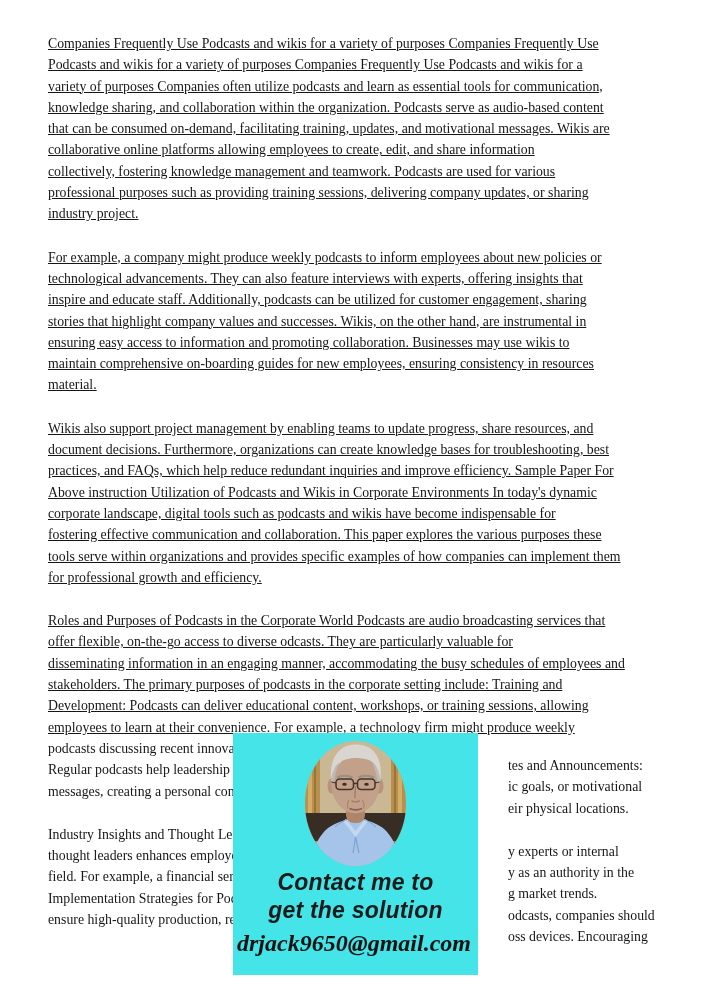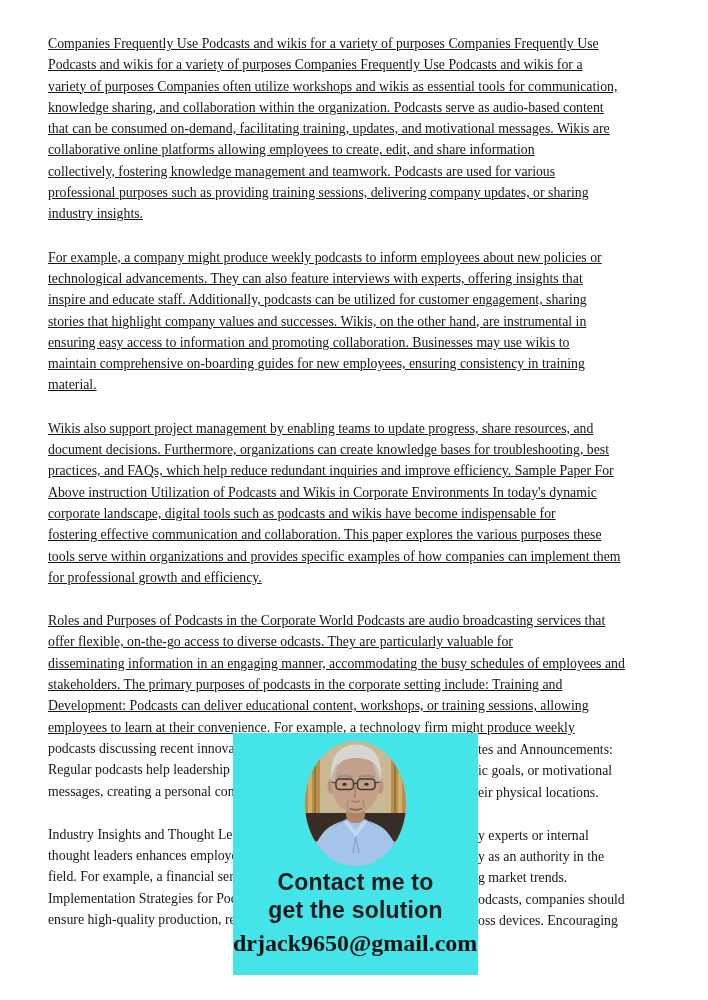--- a/index.html
+++ b/index.html
@@ -25,22 +25,22 @@
     height:21.3px;line-height:21.3px;
     white-space:nowrap;
   }
   .ln.split{position:relative;}
   .ln.split .lpart{
     position:absolute;left:0;top:0;width:430px;
     overflow:hidden;white-space:nowrap;display:inline-block;
     height:21.3px;
   }
   .ln.split .rpart{
-    position:absolute;left:430px;top:1px;white-space:nowrap;
-    height:21.3px;display:inline-block;
+    position:absolute;left:430px;top:17px;white-space:nowrap;
+    height:21.3px;display:inline-block;padding-left:30px;
   }
   .card{
     position:absolute;
     left:233px;top:733px;width:245px;height:242px;
     z-index:5;
     text-align:center;
   }
   .photo{
     position:absolute;left:72px;top:8px;width:101px;height:125px;
   }
@@ -63,35 +63,35 @@
 </style>
 </head>
 <body>
 
 <div class="page">
 
   <div class="text-block">
       <div class="para">
         <div class="ln">Companies Frequently Use Podcasts and wikis for a variety of purposes Companies Frequently Use</div>
         <div class="ln">Podcasts and wikis for a variety of purposes Companies Frequently Use Podcasts and wikis for a</div>
-        <div class="ln">variety of purposes Companies often utilize workshops and wikis as essential tools for communication,</div>
+        <div class="ln">variety of purposes Companies often utilize podcasts and learn as essential tools for communication,</div>
         <div class="ln">knowledge sharing, and collaboration within the organization. Podcasts serve as audio-based content</div>
         <div class="ln">that can be consumed on-demand, facilitating training, updates, and motivational messages. Wikis are</div>
         <div class="ln">collaborative online platforms allowing employees to create, edit, and share information</div>
         <div class="ln">collectively, fostering knowledge management and teamwork. Podcasts are used for various</div>
         <div class="ln">professional purposes such as providing training sessions, delivering company updates, or sharing</div>
-        <div class="ln">industry insights.</div>
+        <div class="ln">industry project.</div>
       </div>
       <div class="para">
         <div class="ln">For example, a company might produce weekly podcasts to inform employees about new policies or</div>
         <div class="ln">technological advancements. They can also feature interviews with experts, offering insights that</div>
         <div class="ln">inspire and educate staff. Additionally, podcasts can be utilized for customer engagement, sharing</div>
         <div class="ln">stories that highlight company values and successes. Wikis, on the other hand, are instrumental in</div>
         <div class="ln">ensuring easy access to information and promoting collaboration. Businesses may use wikis to</div>
-        <div class="ln">maintain comprehensive on-boarding guides for new employees, ensuring consistency in training</div>
+        <div class="ln">maintain comprehensive on-boarding guides for new employees, ensuring consistency in resources</div>
         <div class="ln">material.</div>
       </div>
       <div class="para">
         <div class="ln">Wikis also support project management by enabling teams to update progress, share resources, and</div>
         <div class="ln">document decisions. Furthermore, organizations can create knowledge bases for troubleshooting, best</div>
         <div class="ln">practices, and FAQs, which help reduce redundant inquiries and improve efficiency. Sample Paper For</div>
         <div class="ln">Above instruction Utilization of Podcasts and Wikis in Corporate Environments In today's dynamic</div>
         <div class="ln">corporate landscape, digital tools such as podcasts and wikis have become indispensable for</div>
         <div class="ln">fostering effective communication and collaboration. This paper explores the various purposes these</div>
         <div class="ln">tools serve within organizations and provides specific examples of how companies can implement them</div>
@@ -134,21 +134,21 @@
           <span class="lpart">Implementation Strategies for Podcasts To maximize the benefits of p</span>
           <span class="rpart">odcasts, companies should</span>
         </div>
         <div class="ln split">
           <span class="lpart">ensure high-quality production, relevant content, and accessibility acr</span>
           <span class="rpart">oss devices. Encouraging</span>
         </div>
       </div>
     </div>
 
-  <div class="card" style="background: rgb(69, 228, 232);">
+  <div class="card" style="background: rgb(69, 228, 232); font-style: italic;">
     <div class="photo">
       <svg viewBox="0 0 101 125" xmlns="http://www.w3.org/2000/svg">
         <defs>
           <clipPath id="ovalClip">
               <ellipse cx="50.5" cy="62.5" rx="50.5" ry="62.5"></ellipse>
             </clipPath>
         </defs>
         <g clip-path="url(#ovalClip)">
           <rect x="0" y="0" width="101" height="125" fill="#c9b893"></rect>
           <rect x="0" y="0" width="15" height="125" fill="#b6904c"></rect>

